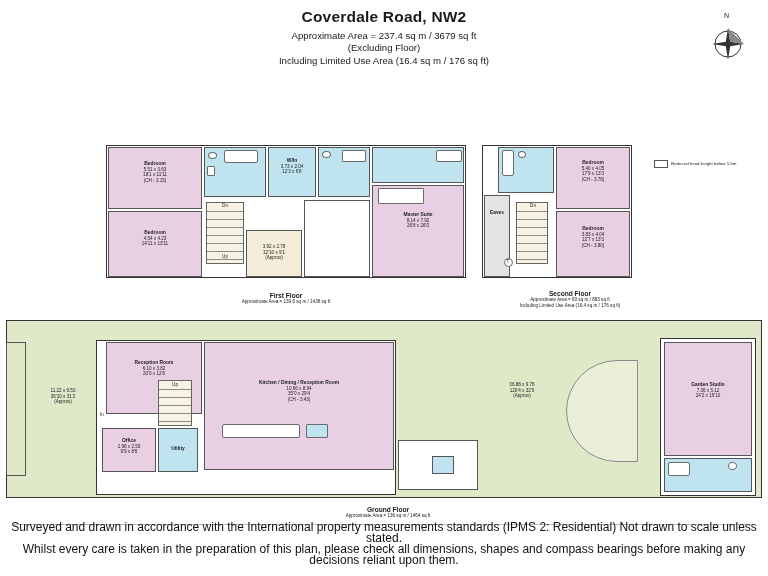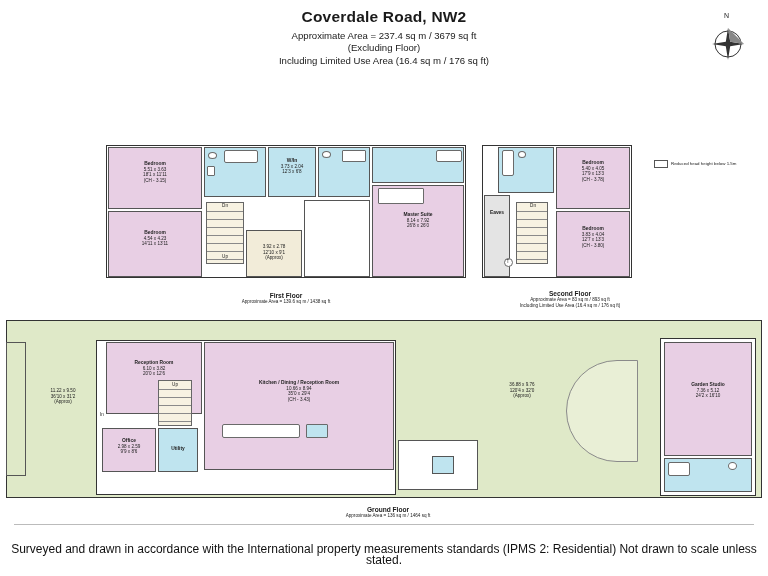--- a/index.html
+++ b/index.html
@@ -292,15 +292,16 @@
 
   <div class="caption" style="left:308px;top:506px;width:160px;">
     <div class="cap-title">Ground Floor</div>
     <div class="cap-sub">Approximate Area = 136 sq m / 1464 sq ft</div>
   </div>
 
   <div class="hr" style="top:524px;"></div>
 
   <div class="footer">
     <div>Surveyed and drawn in accordance with the International property measurements standards (IPMS 2: Residential) Not drawn to scale unless stated.</div>
+    <div>Whilst every care is taken in the preparation of this plan, please check all dimensions, shapes and compass bearings before making any decisions reliant upon them.</div>
   </div>
 
 </div>
 
 </body></html>

